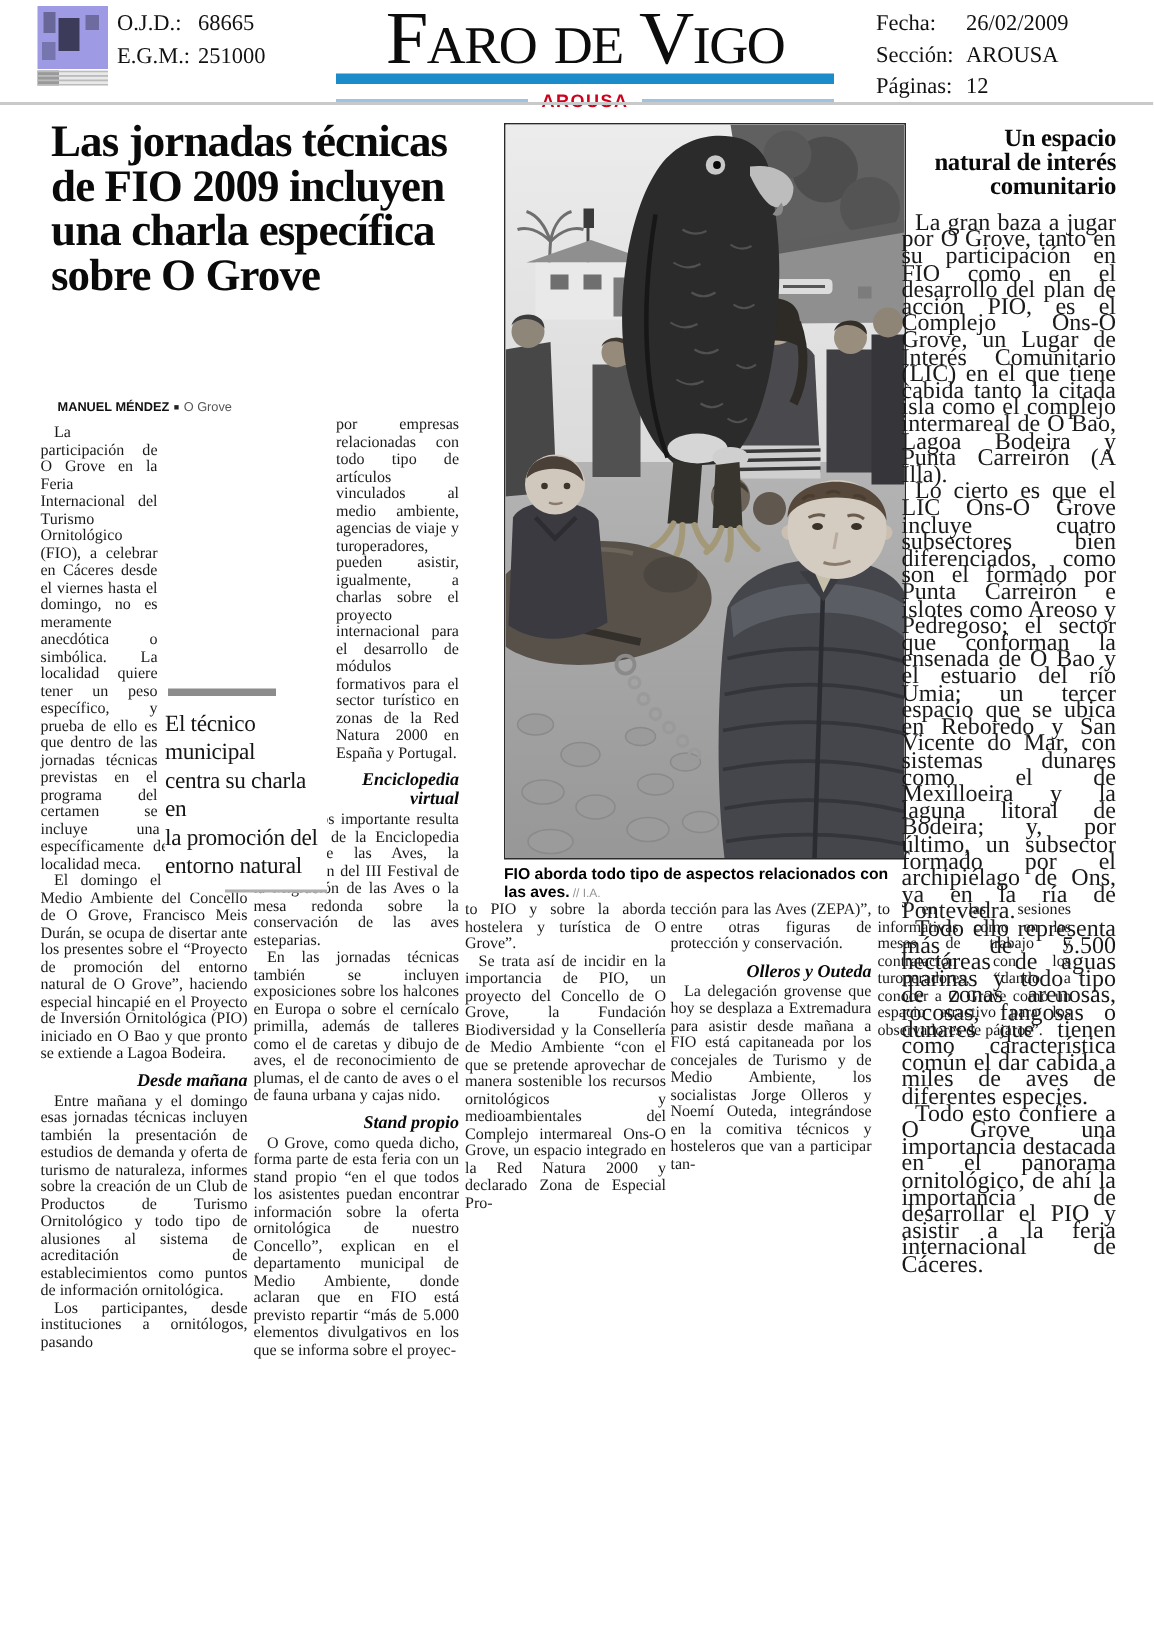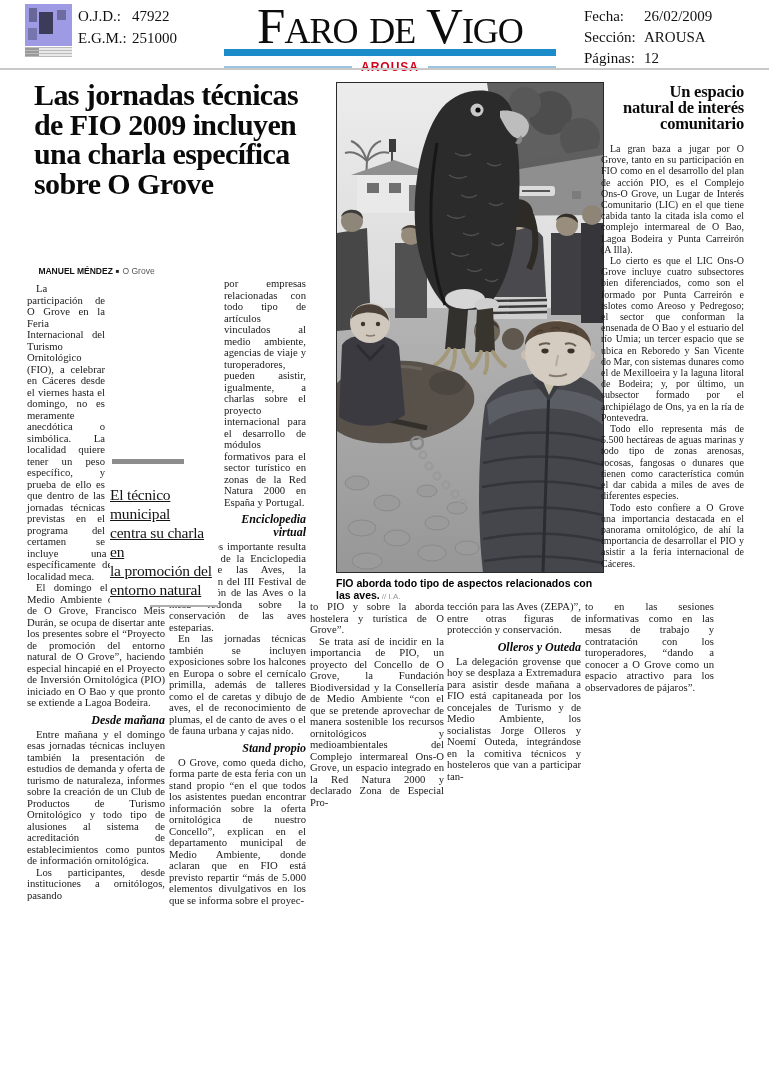--- a/index.html
+++ b/index.html
@@ -49,51 +49,51 @@
   .col2{left:169px;top:278px;width:137px;}
   .col3{left:310px;top:601px;width:134px;}
   .col4{left:447px;top:601px;width:134px;}
   .col5{left:585px;top:601px;width:129px;}
   .spacer{display:block;}
   .spacer-r{float:right;width:60px;height:84px;margin-top:178px;}
   .spacer-l{float:left;width:55px;height:96px;margin-top:166px;}
   
   .pullquote{position:absolute;left:110px;top:459px;width:108px;background:#fff;z-index:5;}
   .pq-bar{width:72px;height:5px;background:#8c8c8c;margin-left:2px;}
-  .pullquote p{margin:21px 0 6px;font-size:15.5px;line-height:19px;letter-spacing:-.2px;
-      color:#151515;white-space:pre-line;text-align:left;text-decoration:underline;}
+  .pullquote p{margin:9px 0 6px;font-size:15.5px;line-height:19px;letter-spacing:-.2px;
+      color:#151515;white-space:pre-line;text-align:left;}
   .pq-rule{width:68px;height:2px;background:#aeaeae;margin-left:40px;}
   
   figure{position:absolute;left:310px;top:82px;width:268px;margin:0;padding-left:26px;}
   figure svg{display:block;border:1px solid #2a2a2a;}
   figcaption{margin-top:4px;font-family:"Liberation Sans",sans-serif;font-size:10.5px;line-height:12px;color:#000;}
   figcaption .cap{font-weight:bold;}
   figcaption .credit{color:#949494;font-size:8px;font-weight:normal;margin-left:2px;}
   
   .sidebar{position:absolute;left:601px;top:84px;width:143px;}
   .sidebar h2{margin:0 0 11px;text-align:right;font-size:16.5px;line-height:16px;
       letter-spacing:-.2px;color:#0a0a0a;white-space:pre-line;}
-  .sidebar .sbody{font-size:10px;line-height:11.2px;text-align:justify;color:#1a1a1a;}
+  .sidebar .sbody{font-size:16px;line-height:11.2px;text-align:justify;color:#1a1a1a;}
   .sidebar .sbody p{margin:0;text-indent:9px;}
 </style>
 </head>
 <body>
 
 <div class="page">
 
   <div class="thumb">
     <div class="thumb-top">
         <i class="a"></i>
         <i class="b"></i>
         <i class="c"></i>
         <i class="d"></i>
       </div>
     <div class="thumb-strip"></div>
   </div>
-  <div class="idline" style="top:9px"><span class="lab">O.J.D.:</span><span>47922</span></div>
+  <div class="idline" style="top:9px"><span class="lab">O.J.D.:</span><span>68665</span></div>
   <div class="idline" style="top:31px"><span class="lab">E.G.M.:</span><span>251000</span></div>
 
   <div class="masthead-wrap">
     <div class="masthead">Faro de Vigo</div>
     <div class="masthead-bar"></div>
     <div class="section-row">
       <span class="hline"></span>
       <span class="section-banner">AROUSA</span>
       <span class="hline"></span>
     </div>

